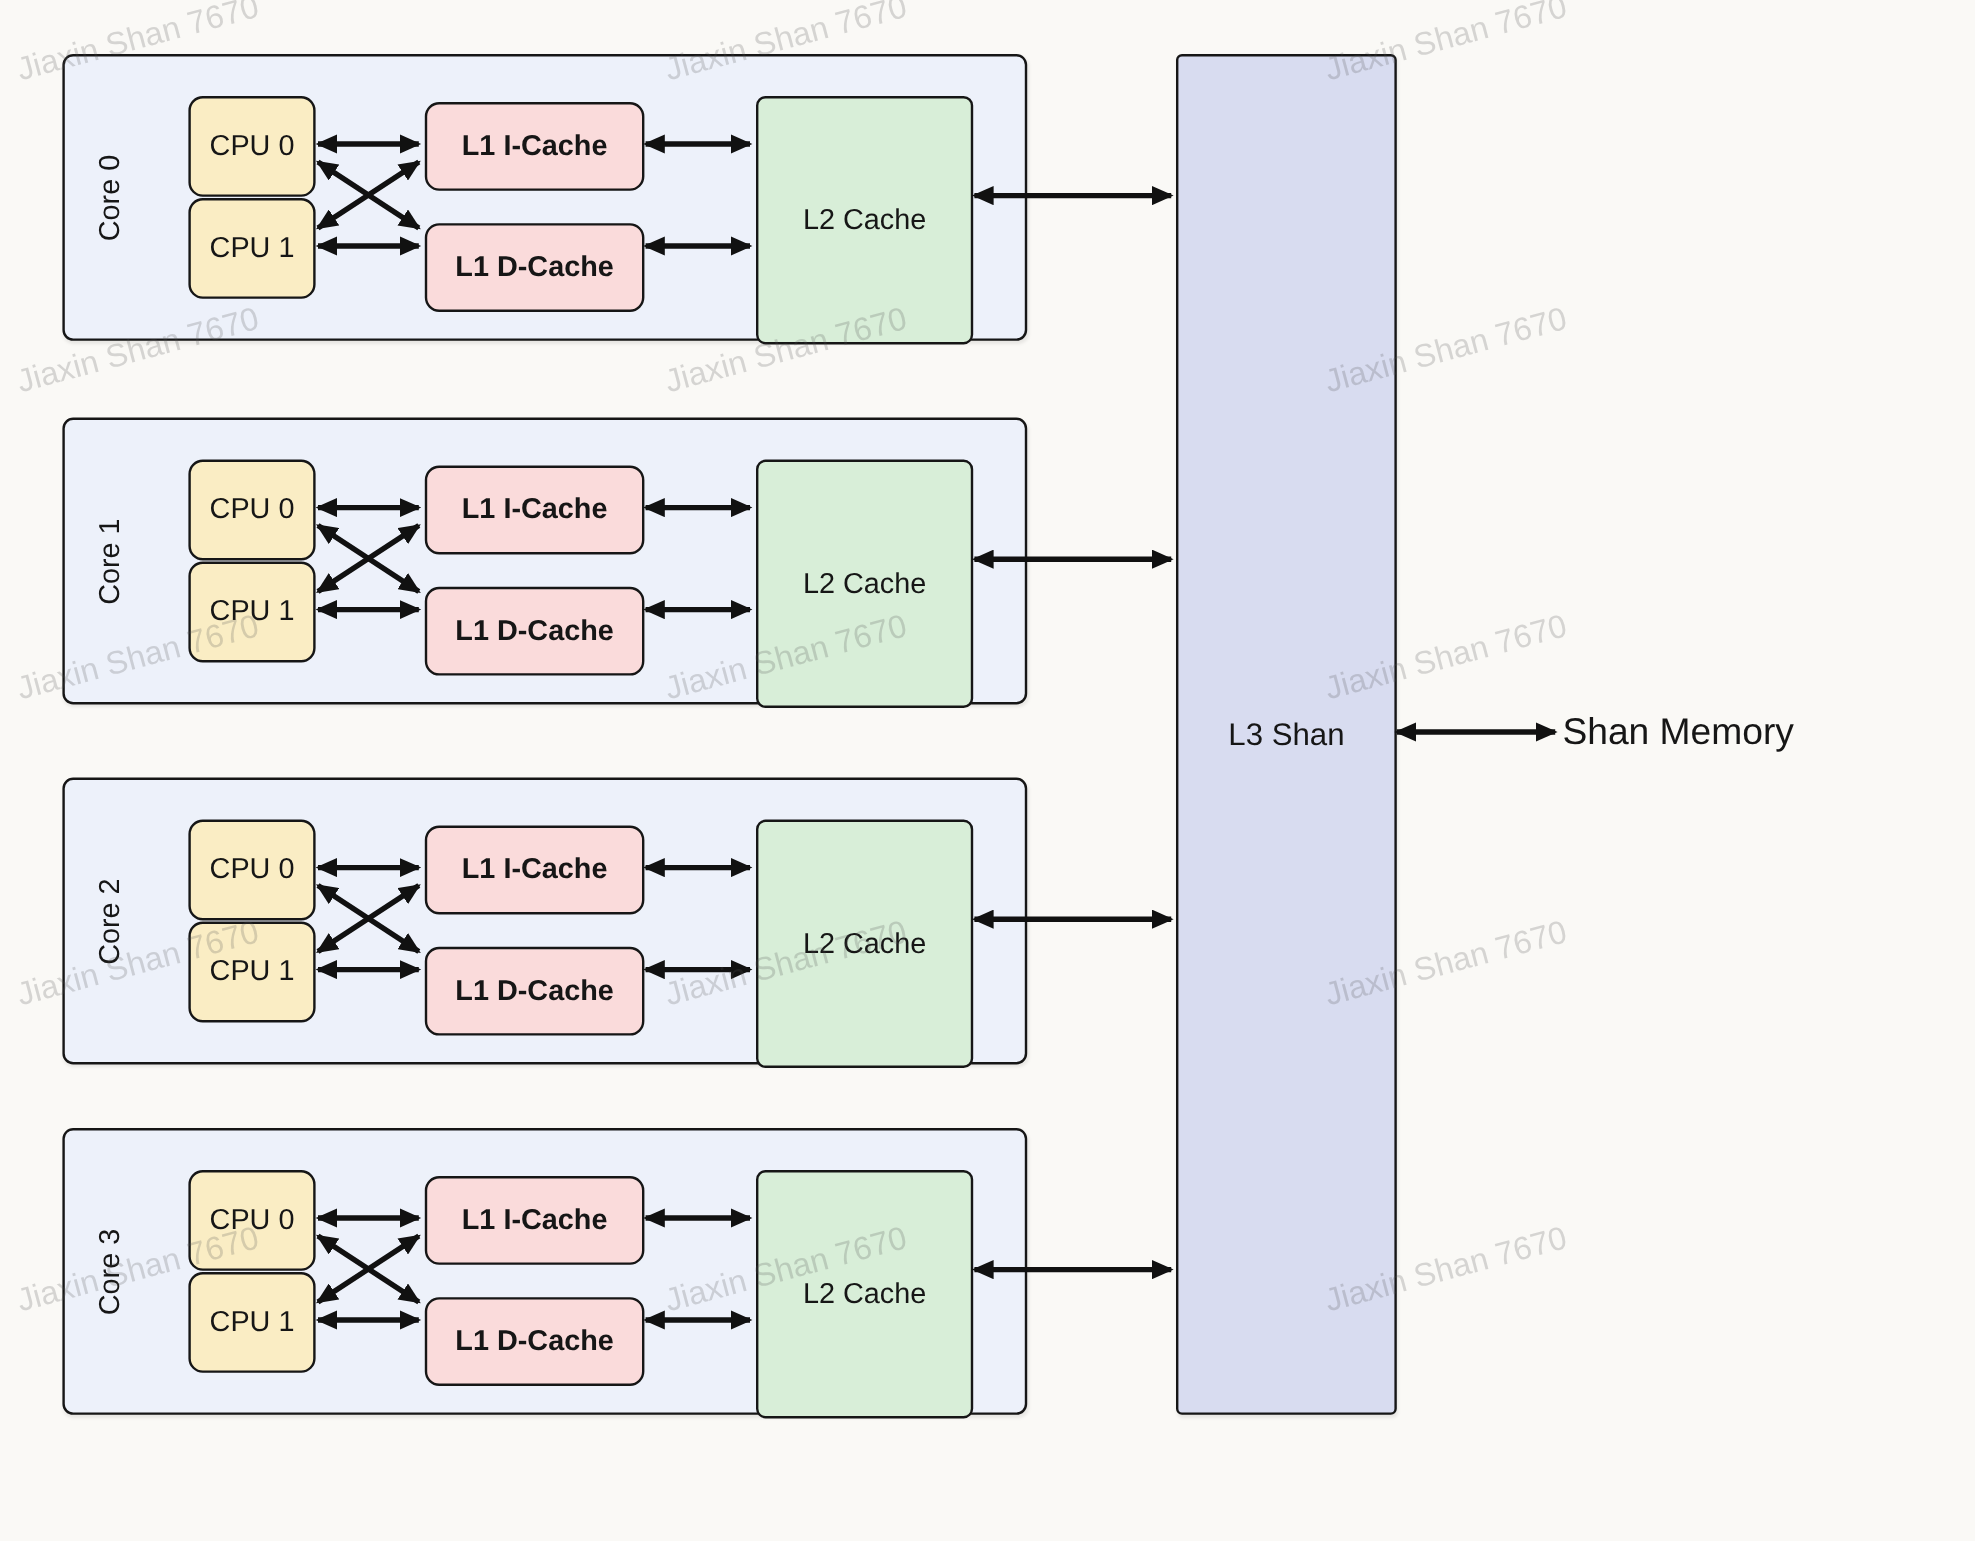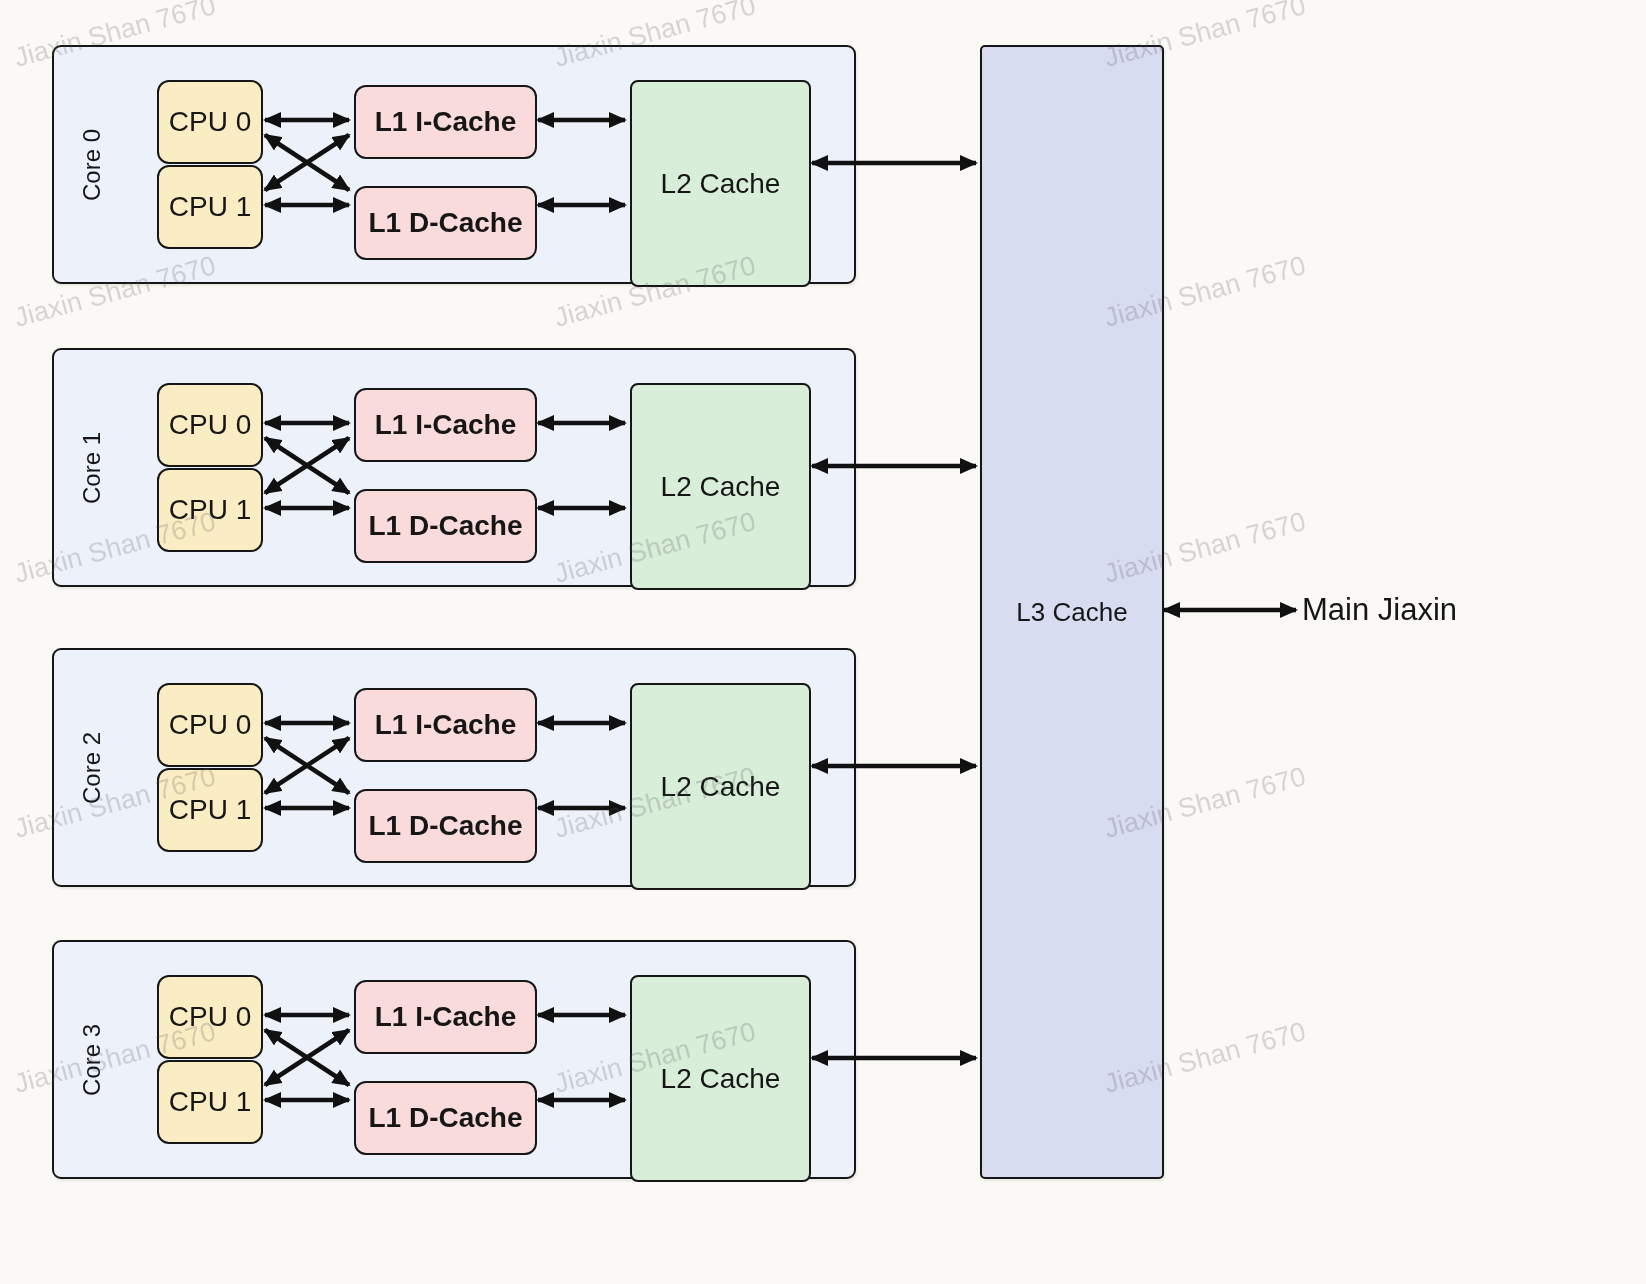--- a/index.html
+++ b/index.html
@@ -28,21 +28,21 @@
     position:absolute;left:38px;top:50%;
     transform:translate(-50%,-50%) rotate(-90deg);
     white-space:nowrap;
     font-size:24px;
   }
   
   .box{
     position:absolute;
     display:flex;align-items:center;justify-content:center;
     border:2.5px solid #161616;
-    font-size:28px;
+    font-size:24px;
     text-align:center;
     box-sizing:border-box;
   }
   .cpu{background:var(--cpu,#faedc4);border-radius:12px;left:103px;width:106px;height:84px;}
   .cpu-a{top:33px}
   .cpu-b{top:118px}
   .l1{background:var(--l1,#fadbdb);border-radius:12px;left:300px;width:183px;height:74px;font-weight:bold;}
   .l1-i{top:38px}
   .l1-d{top:139px}
   .l2{background:var(--l2,#d8eed8);border-radius:8px;left:576px;top:33px;width:181px;height:207px;}
@@ -116,24 +116,24 @@
   <section class="core core-3">
     <div class="core-label">Core 3</div>
     <div class="box cpu cpu-a">CPU 0</div>
     <div class="box cpu cpu-b">CPU 1</div>
     <div class="box l1 l1-i">L1 I-Cache</div>
     <div class="box l1 l1-d">L1 D-Cache</div>
     <div class="box l2">L2 Cache</div>
   </section>
 
   <div class="l3-box">
-    <span>L3 Cache</span>
+    <span>L3 Shan</span>
   </div>
 
-  <div class="main-memory">Main Jiaxin</div>
+  <div class="main-memory">Shan Memory</div>
 
   <svg id="arrows" viewBox="0 0 1646 1284" xmlns="http://www.w3.org/2000/svg">
     <defs>
       <marker id="ah-end" markerUnits="userSpaceOnUse" markerWidth="20" markerHeight="16" refX="16" refY="8" orient="auto">
         <path d="M0,0 L18,8 L0,16 z"></path>
       </marker>
       <marker id="ah-start" markerUnits="userSpaceOnUse" markerWidth="20" markerHeight="16" refX="16" refY="8" orient="auto-start-reverse">
         <path d="M0,0 L18,8 L0,16 z"></path>
       </marker>
     </defs>

